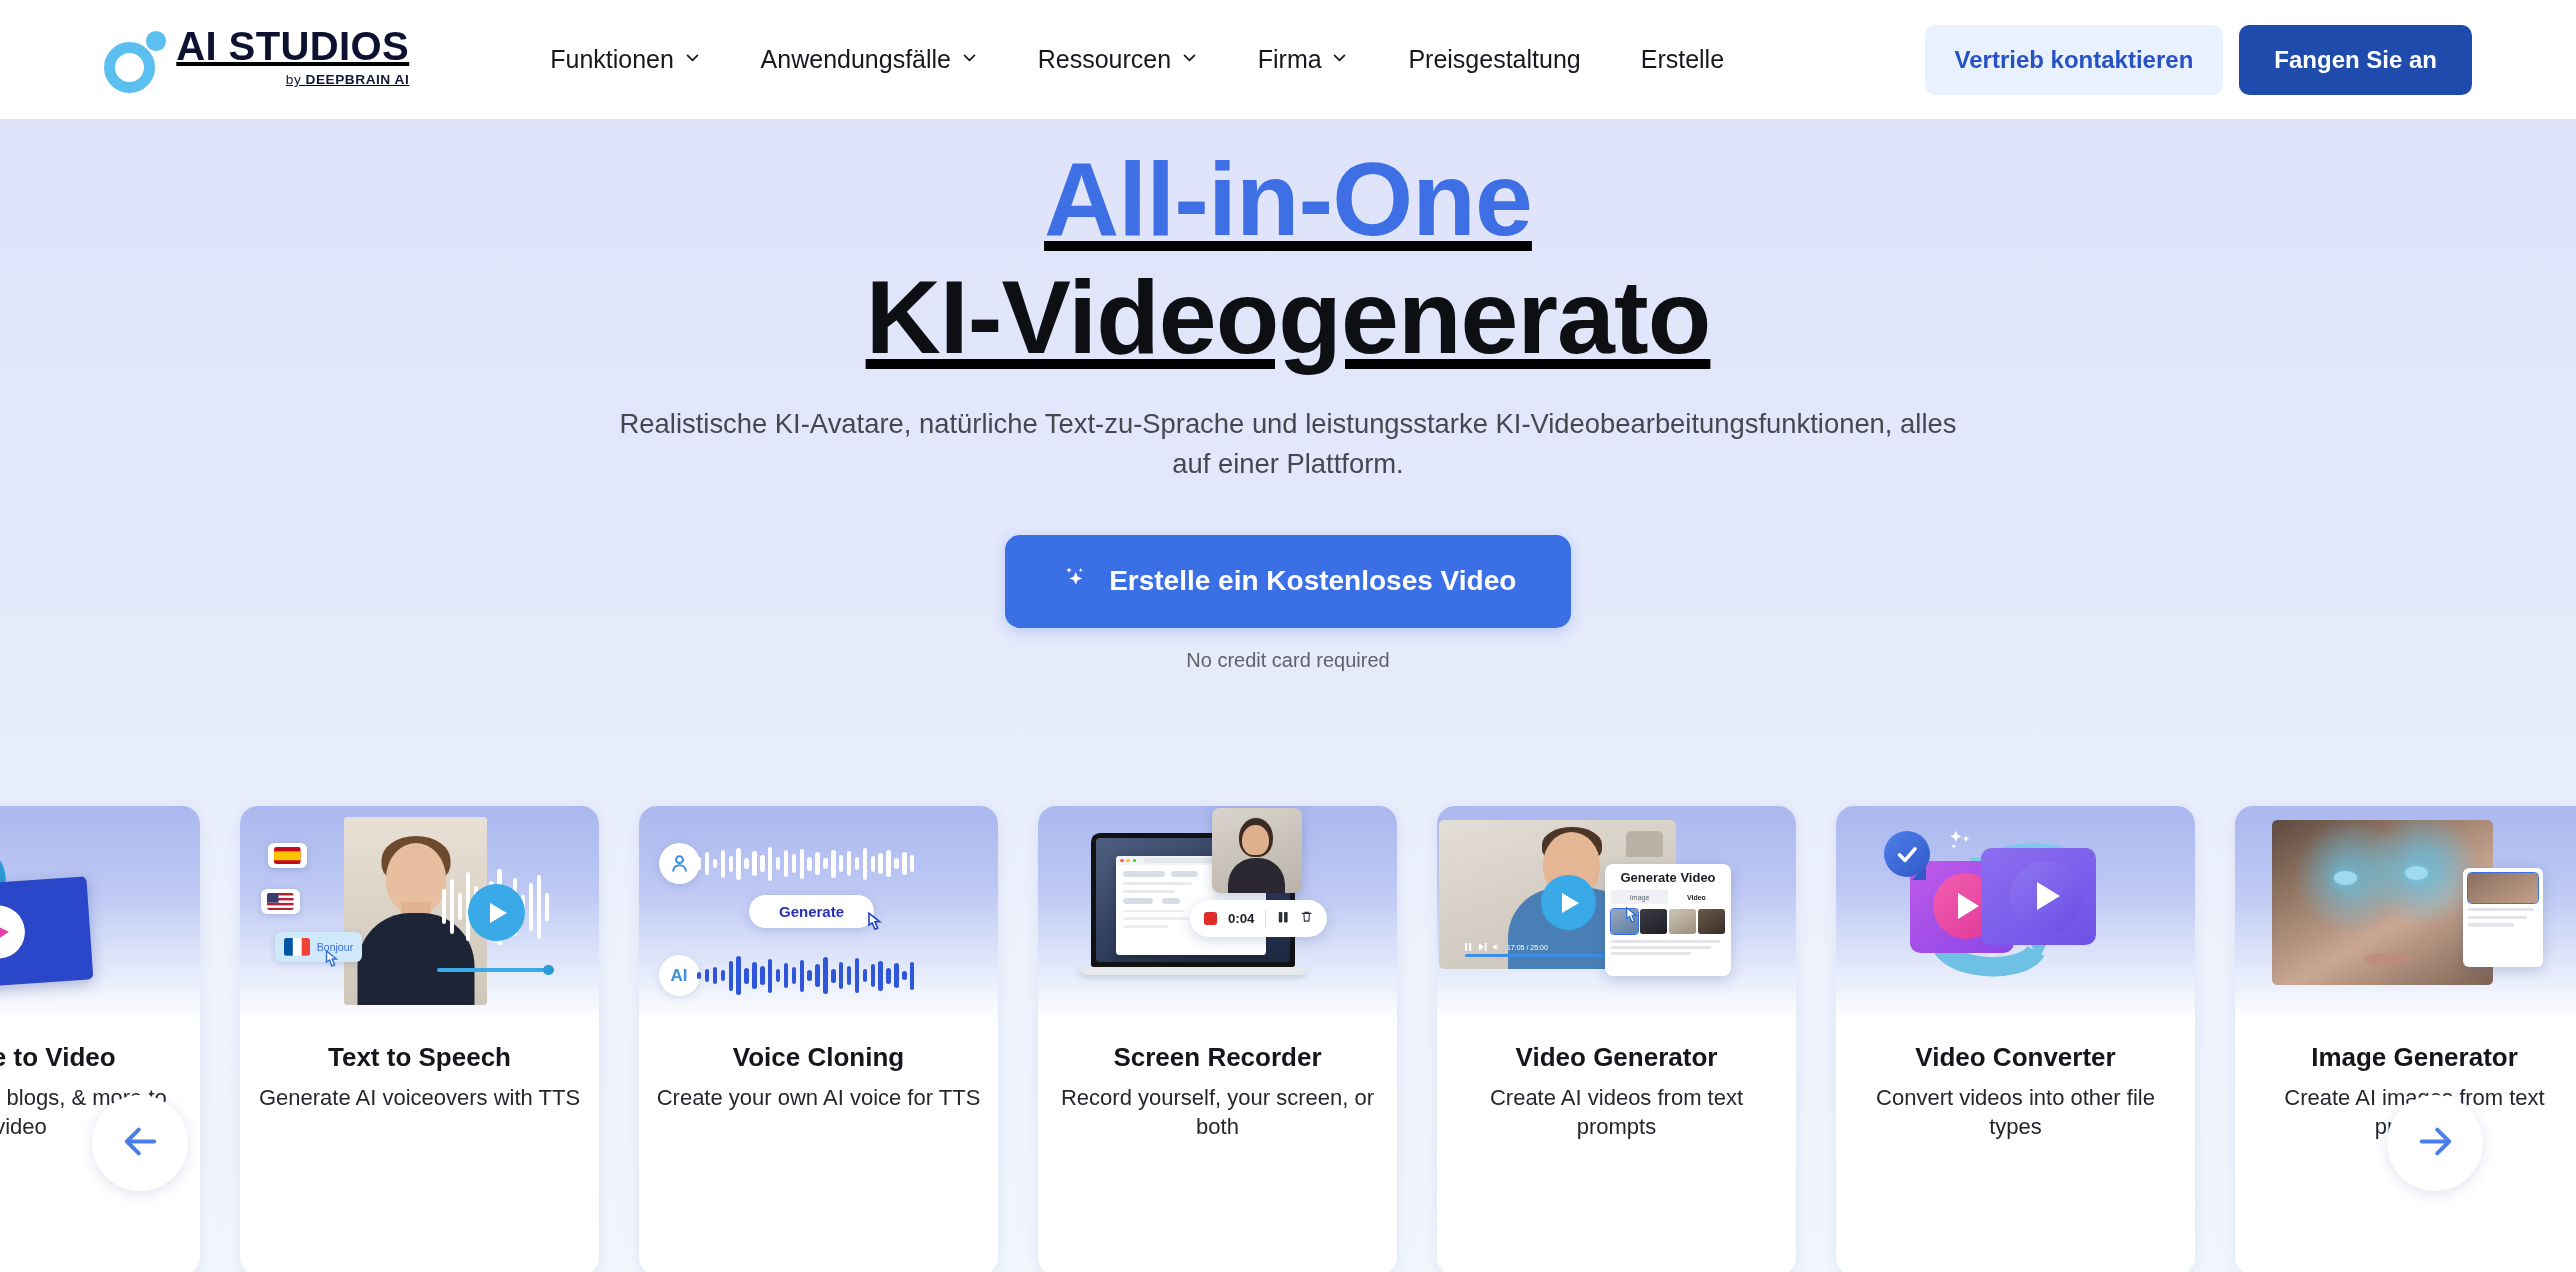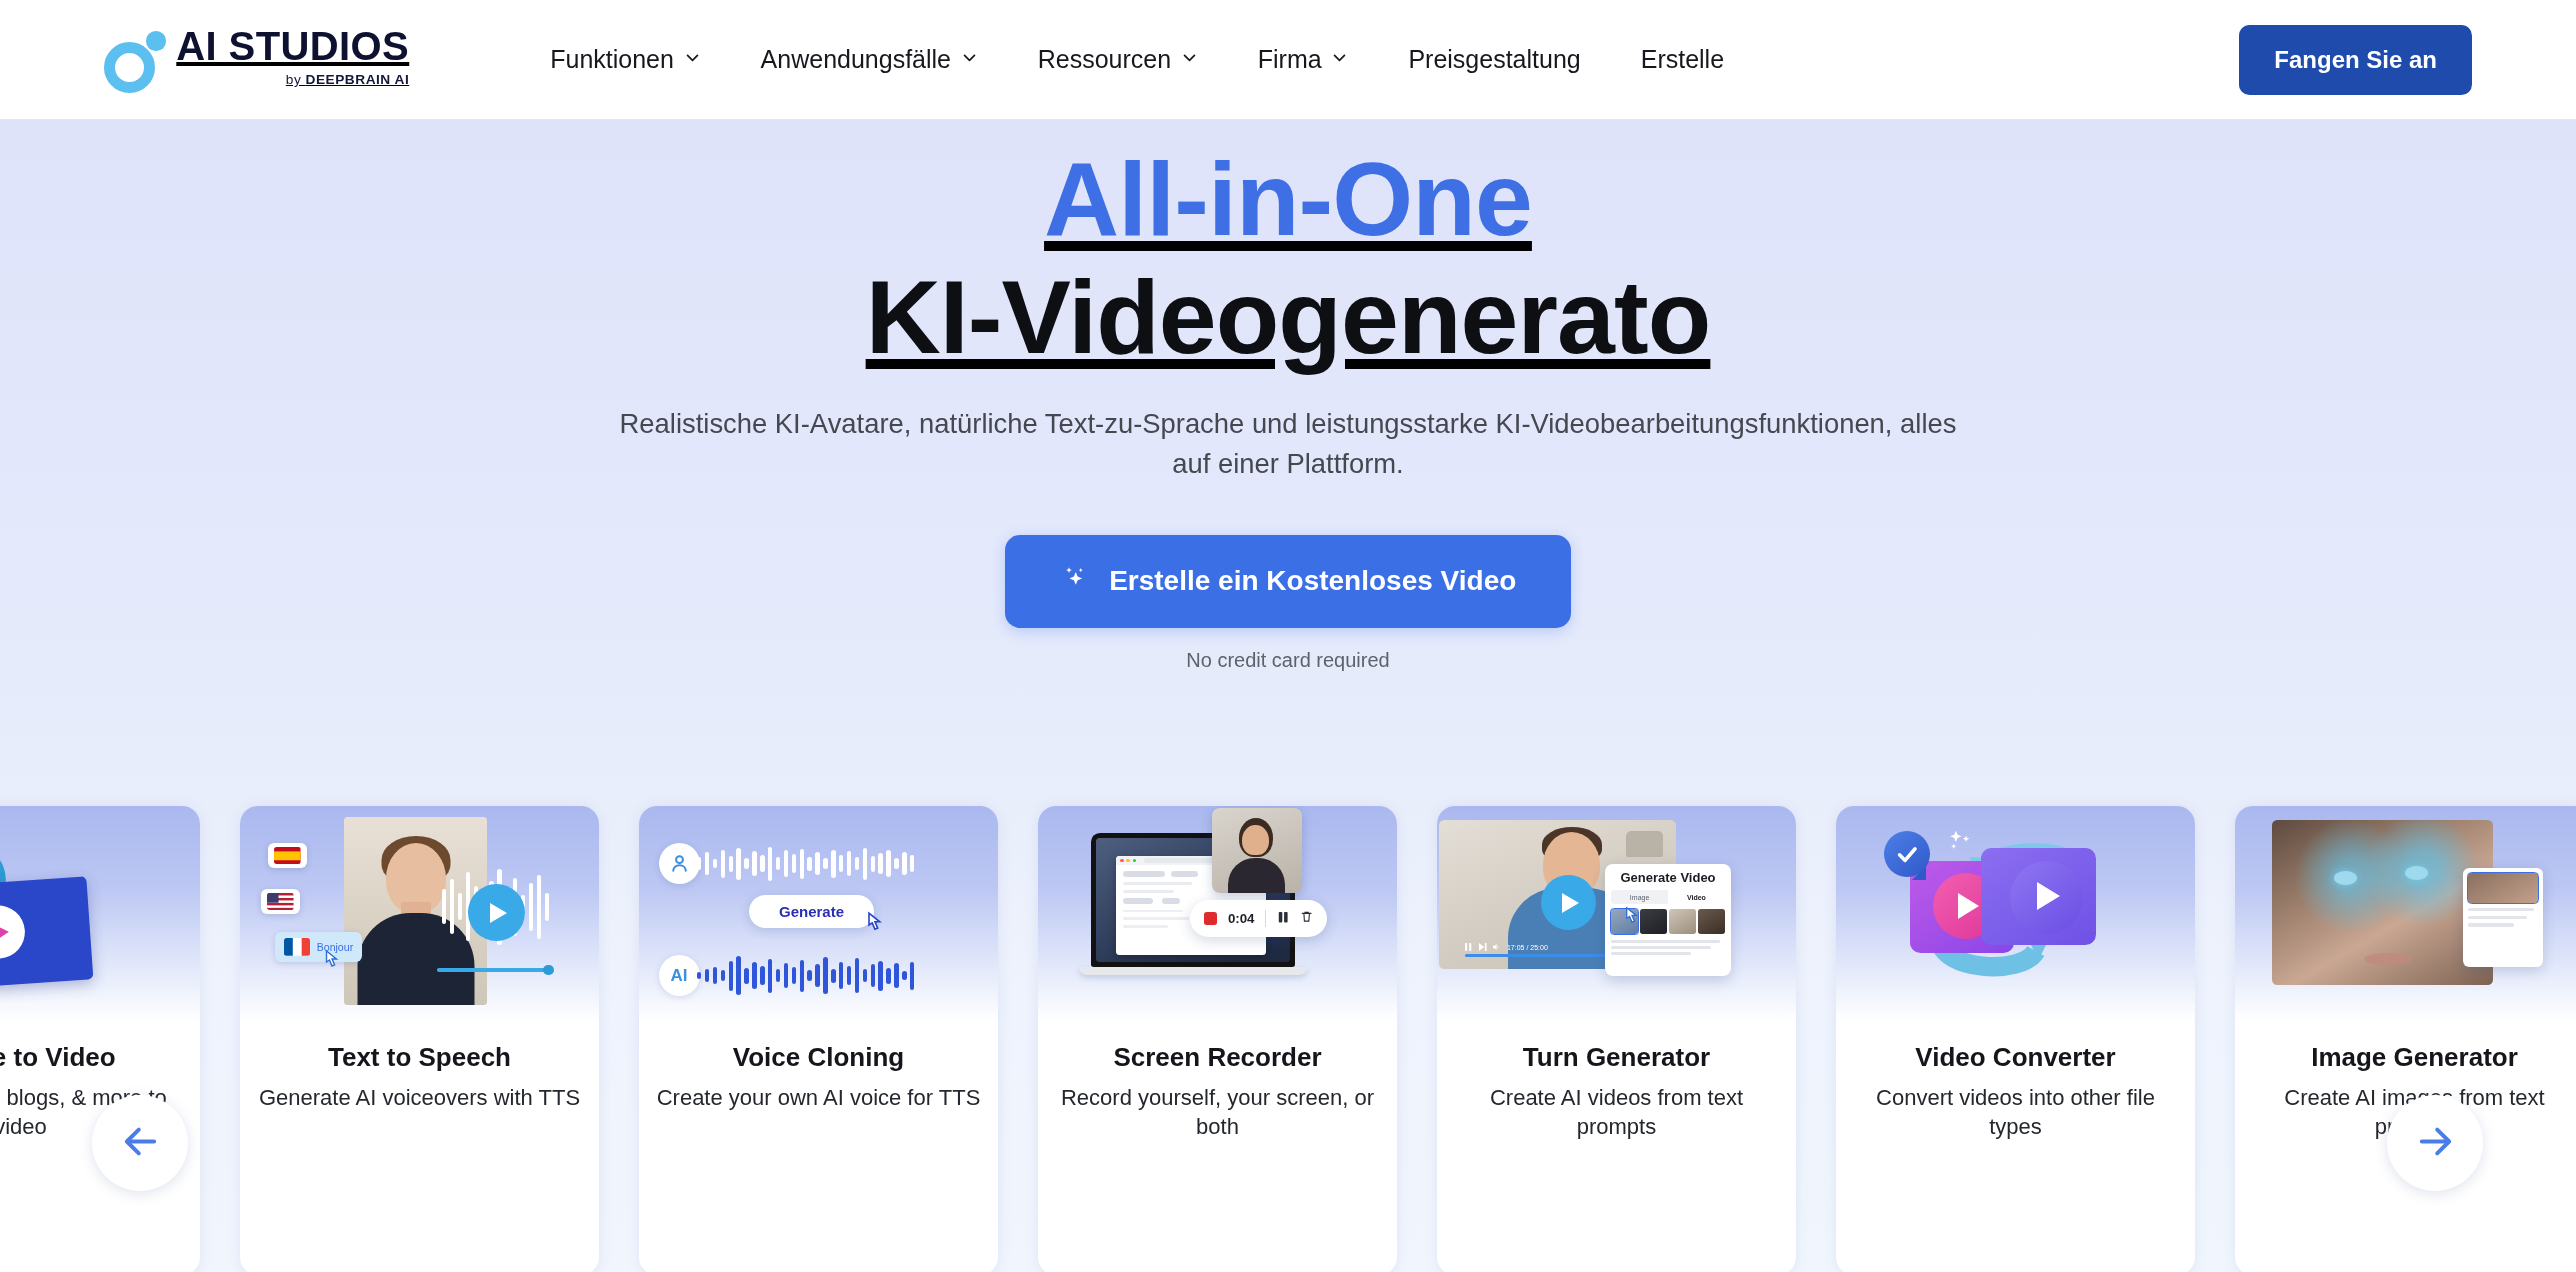--- a/index.html
+++ b/index.html
@@ -287,20 +287,21 @@
     </div>
     <div class="nav-item">
       <span>Preisgestaltung</span>
     </div>
     <div class="nav-item">
       <span>Erstelle</span>
     </div>
   </nav>
 
   <div class="hdr-actions">
+    <button class="btn-ghost">Vertrieb kontaktieren</button>
     <button class="btn-primary">Fangen Sie an</button>
   </div>
 </div>
 
 <div class="hero">
 
   <h1 class="h1">
     <span class="h1-accent">All-in-One</span>
     <span class="h1-main">KI-Videogenerato</span>
   </h1>
@@ -611,21 +612,21 @@
                 <i style="width:70%"></i>
               </div>
           </div>
           <span style="position:absolute;left:182px;top:99px;">
             <svg width="23" height="26.6" viewBox="0 0 24 28" fill="#fff" stroke="#2d6fd0" stroke-width="1.4">
                 <path d="M8 3v11l3-2 2.5 6 2.6-1.1L13.6 11H18z"></path>
               </svg>
           </span>
         </div>
         <div class="card-body">
-          <div class="card-title">Turn Generator</div>
+          <div class="card-title">Video Generator</div>
           <div class="card-desc">Create AI videos from text prompts</div>
         </div>
       </div>
 
       <div class="card">
         <div class="thumb">
           <span style="position:absolute;left:106px;top:19.5px;">
             <svg width="37" height="37" viewBox="0 0 24 24" fill="#ffffff">
               <path d="M9 3l1.1 2.6L12.7 6.7l-2.6 1.1L9 10.4 7.9 7.8 5.3 6.7l2.6-1.1z"></path>
               <path d="M15.6 6.2l.6 1.5 1.5.6-1.5.6-.6 1.5-.6-1.5-1.5-.6 1.5-.6z"></path>

